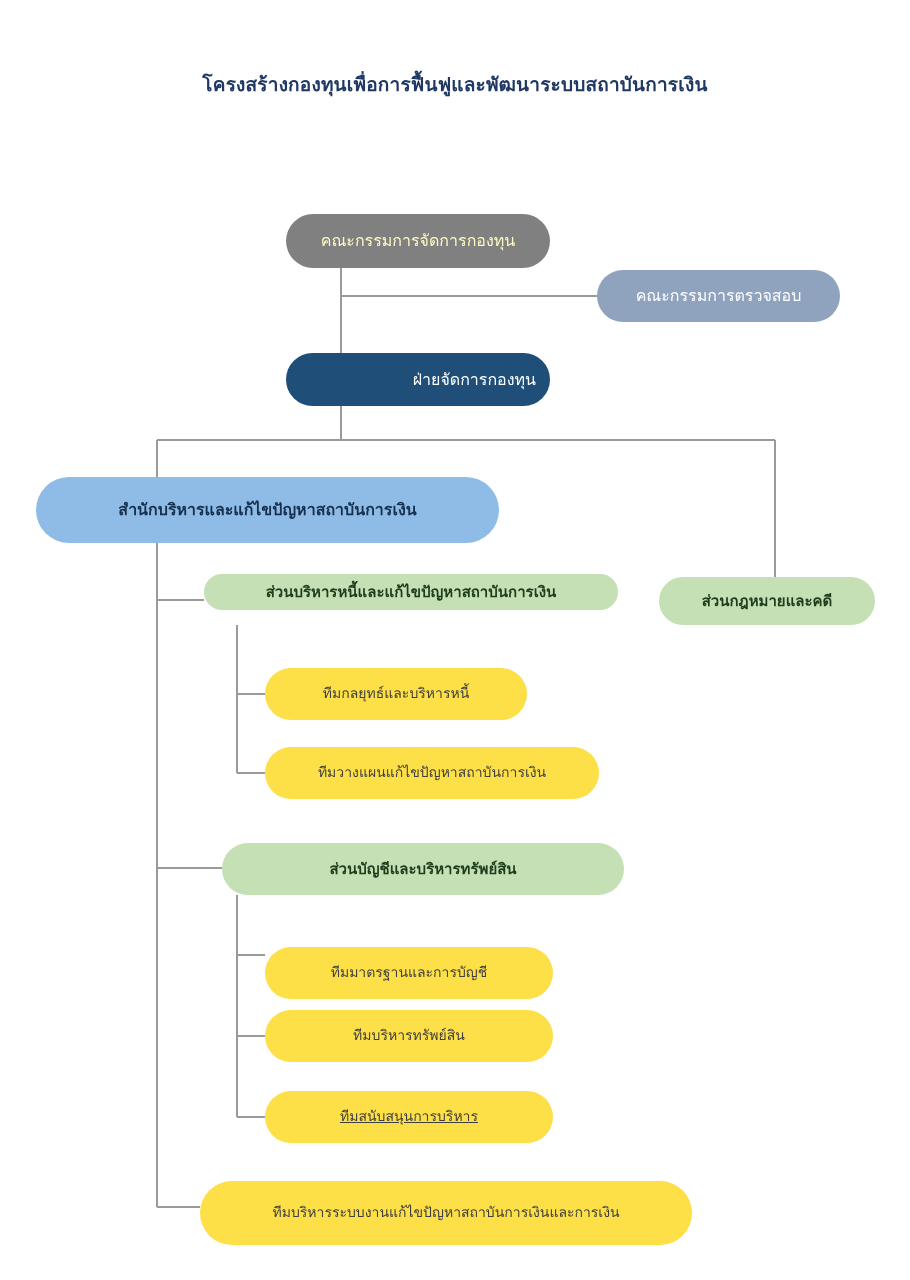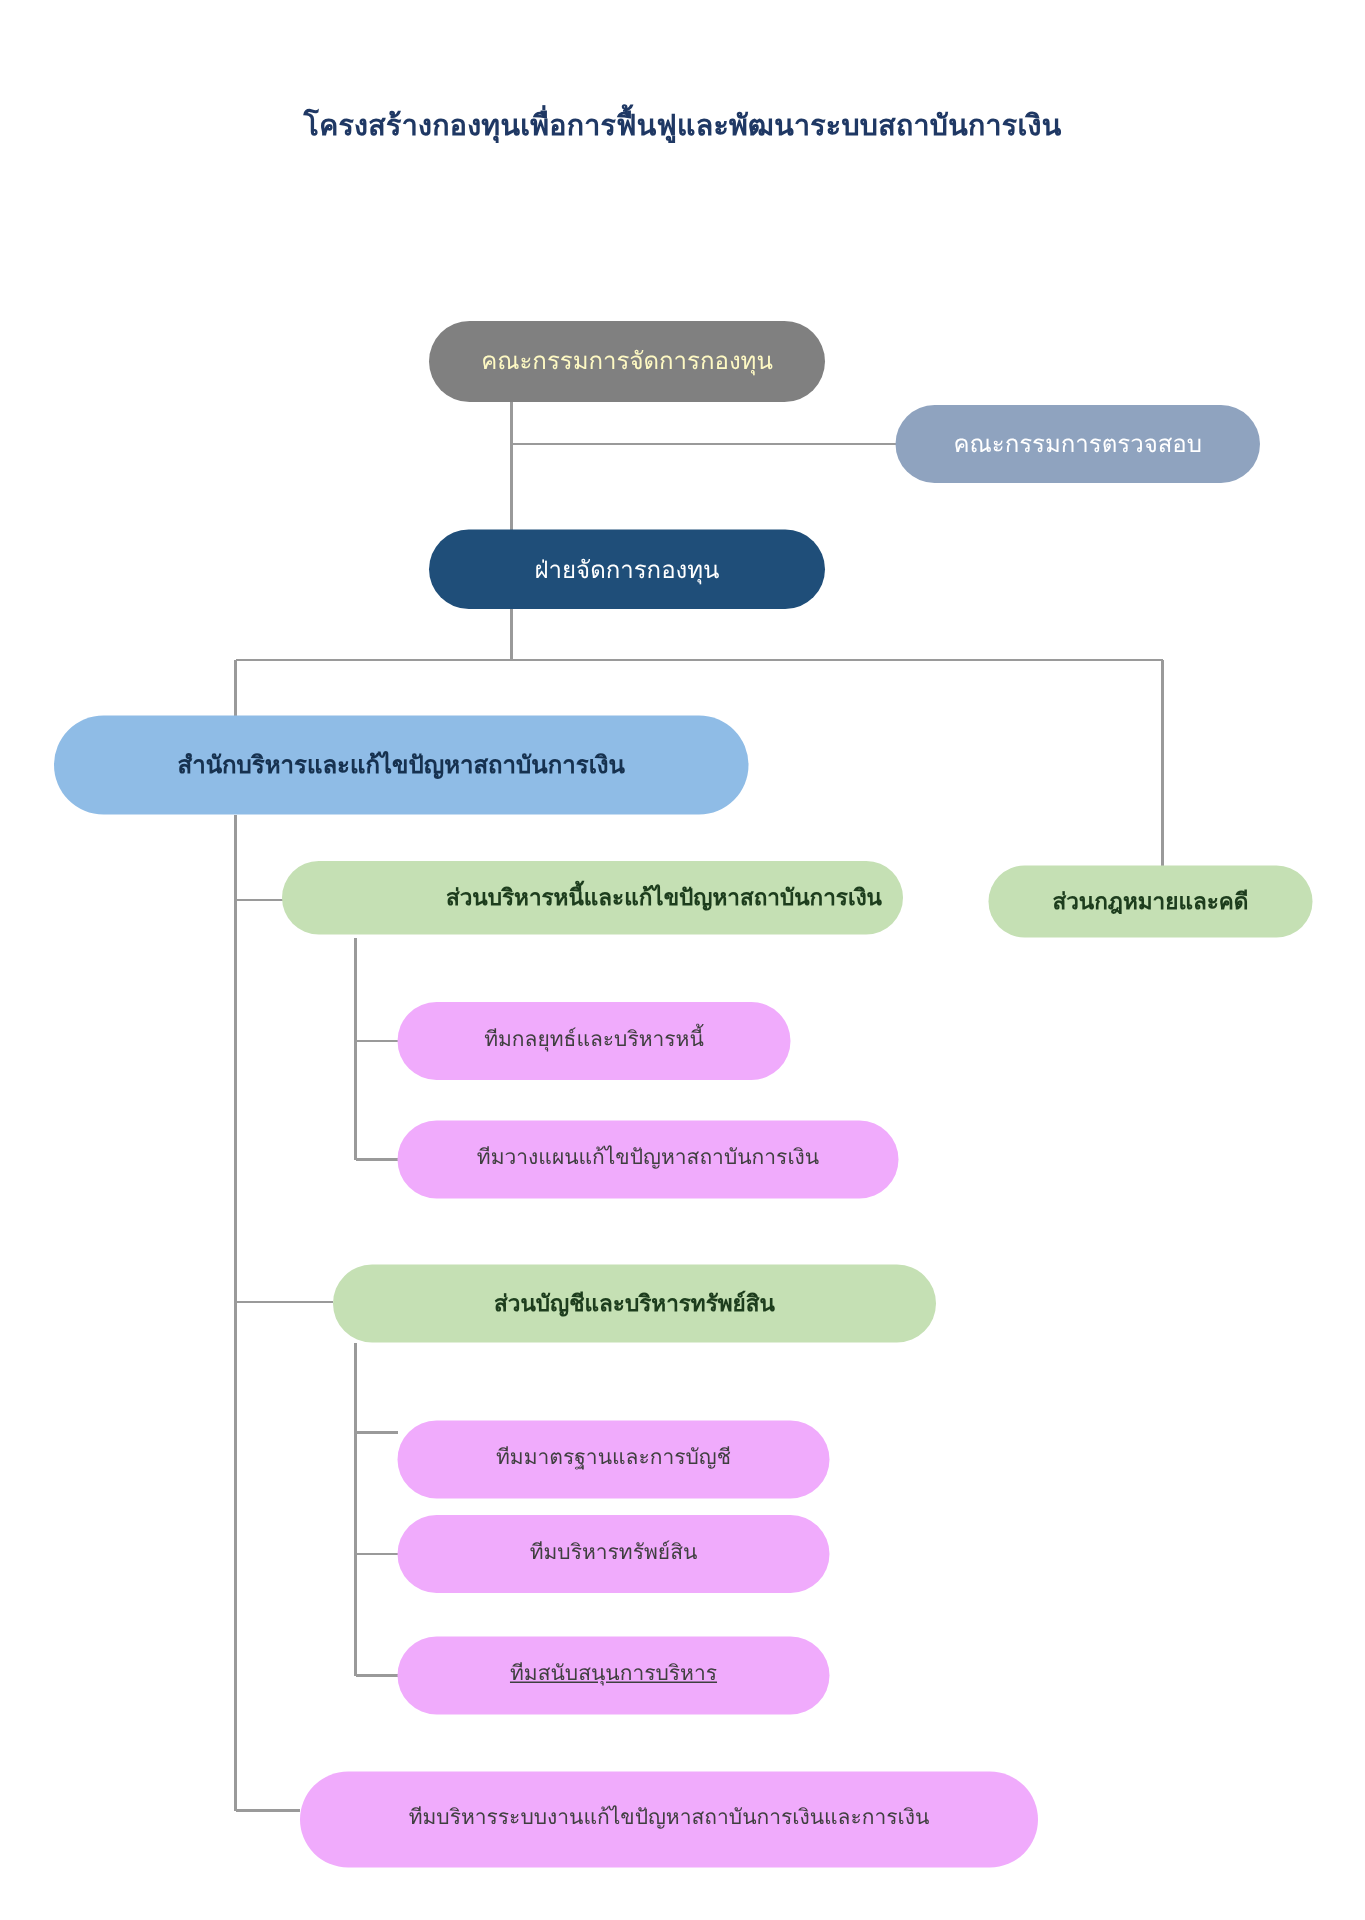--- a/index.html
+++ b/index.html
@@ -73,35 +73,36 @@
   }
   .node.slate {
     background: #8fa3bf;
     color: #ffffff;
     font-size: 16px;
   }
   .node.navy {
     background: #1f4e79;
     color: #ffffff;
     font-size: 16px;
+    text-align: right;
   }
   .node.lightblue {
     background: #8fbce6;
     color: #16314f;
     font-size: 16px;
     font-weight: bold;
   }
   .node.green {
     background: #c5e0b4;
     color: #1d3d1d;
     font-size: 15px;
     font-weight: bold;
   }
   .node.lightgray {
-    background: #f0abfc;
+    background: #fde047;
     color: #3f3f3f;
     font-size: 14px;
   }
 </style>
 </head>
 <body>
 
 <div id="chart-root">
 
   <div class="chart-title">โครงสร้างกองทุนเพื่อการฟื้นฟูและพัฒนาระบบสถาบันการเงิน</div>
@@ -147,21 +148,21 @@
   </div>
 
   <div class="node navy" style="left:286px; top:353px; width:264px; height:53px;">
     <span class="node-label">ฝ่ายจัดการกองทุน</span>
   </div>
 
   <div class="node lightblue" style="left:36px; top:477px; width:463px; height:66px;text-align:center;">
     <span class="node-label">สำนักบริหารและแก้ไขปัญหาสถาบันการเงิน</span>
   </div>
 
-  <div class="node green" style="left:188px; top:574px; width:414px; height:49px;text-align:right;">
+  <div class="node green" style="left:204px; top:574px; width:414px; height:36px;">
     <span class="node-label">ส่วนบริหารหนี้และแก้ไขปัญหาสถาบันการเงิน</span>
   </div>
 
   <div class="node green" style="left:659px; top:577px; width:216px; height:48px;">
     <span class="node-label">ส่วนกฎหมายและคดี</span>
   </div>
 
   <div class="node lightgray" style="left:265px; top:668px; width:262px; height:52px;">
     <span class="node-label">ทีมกลยุทธ์และบริหารหนี้</span>
   </div>

